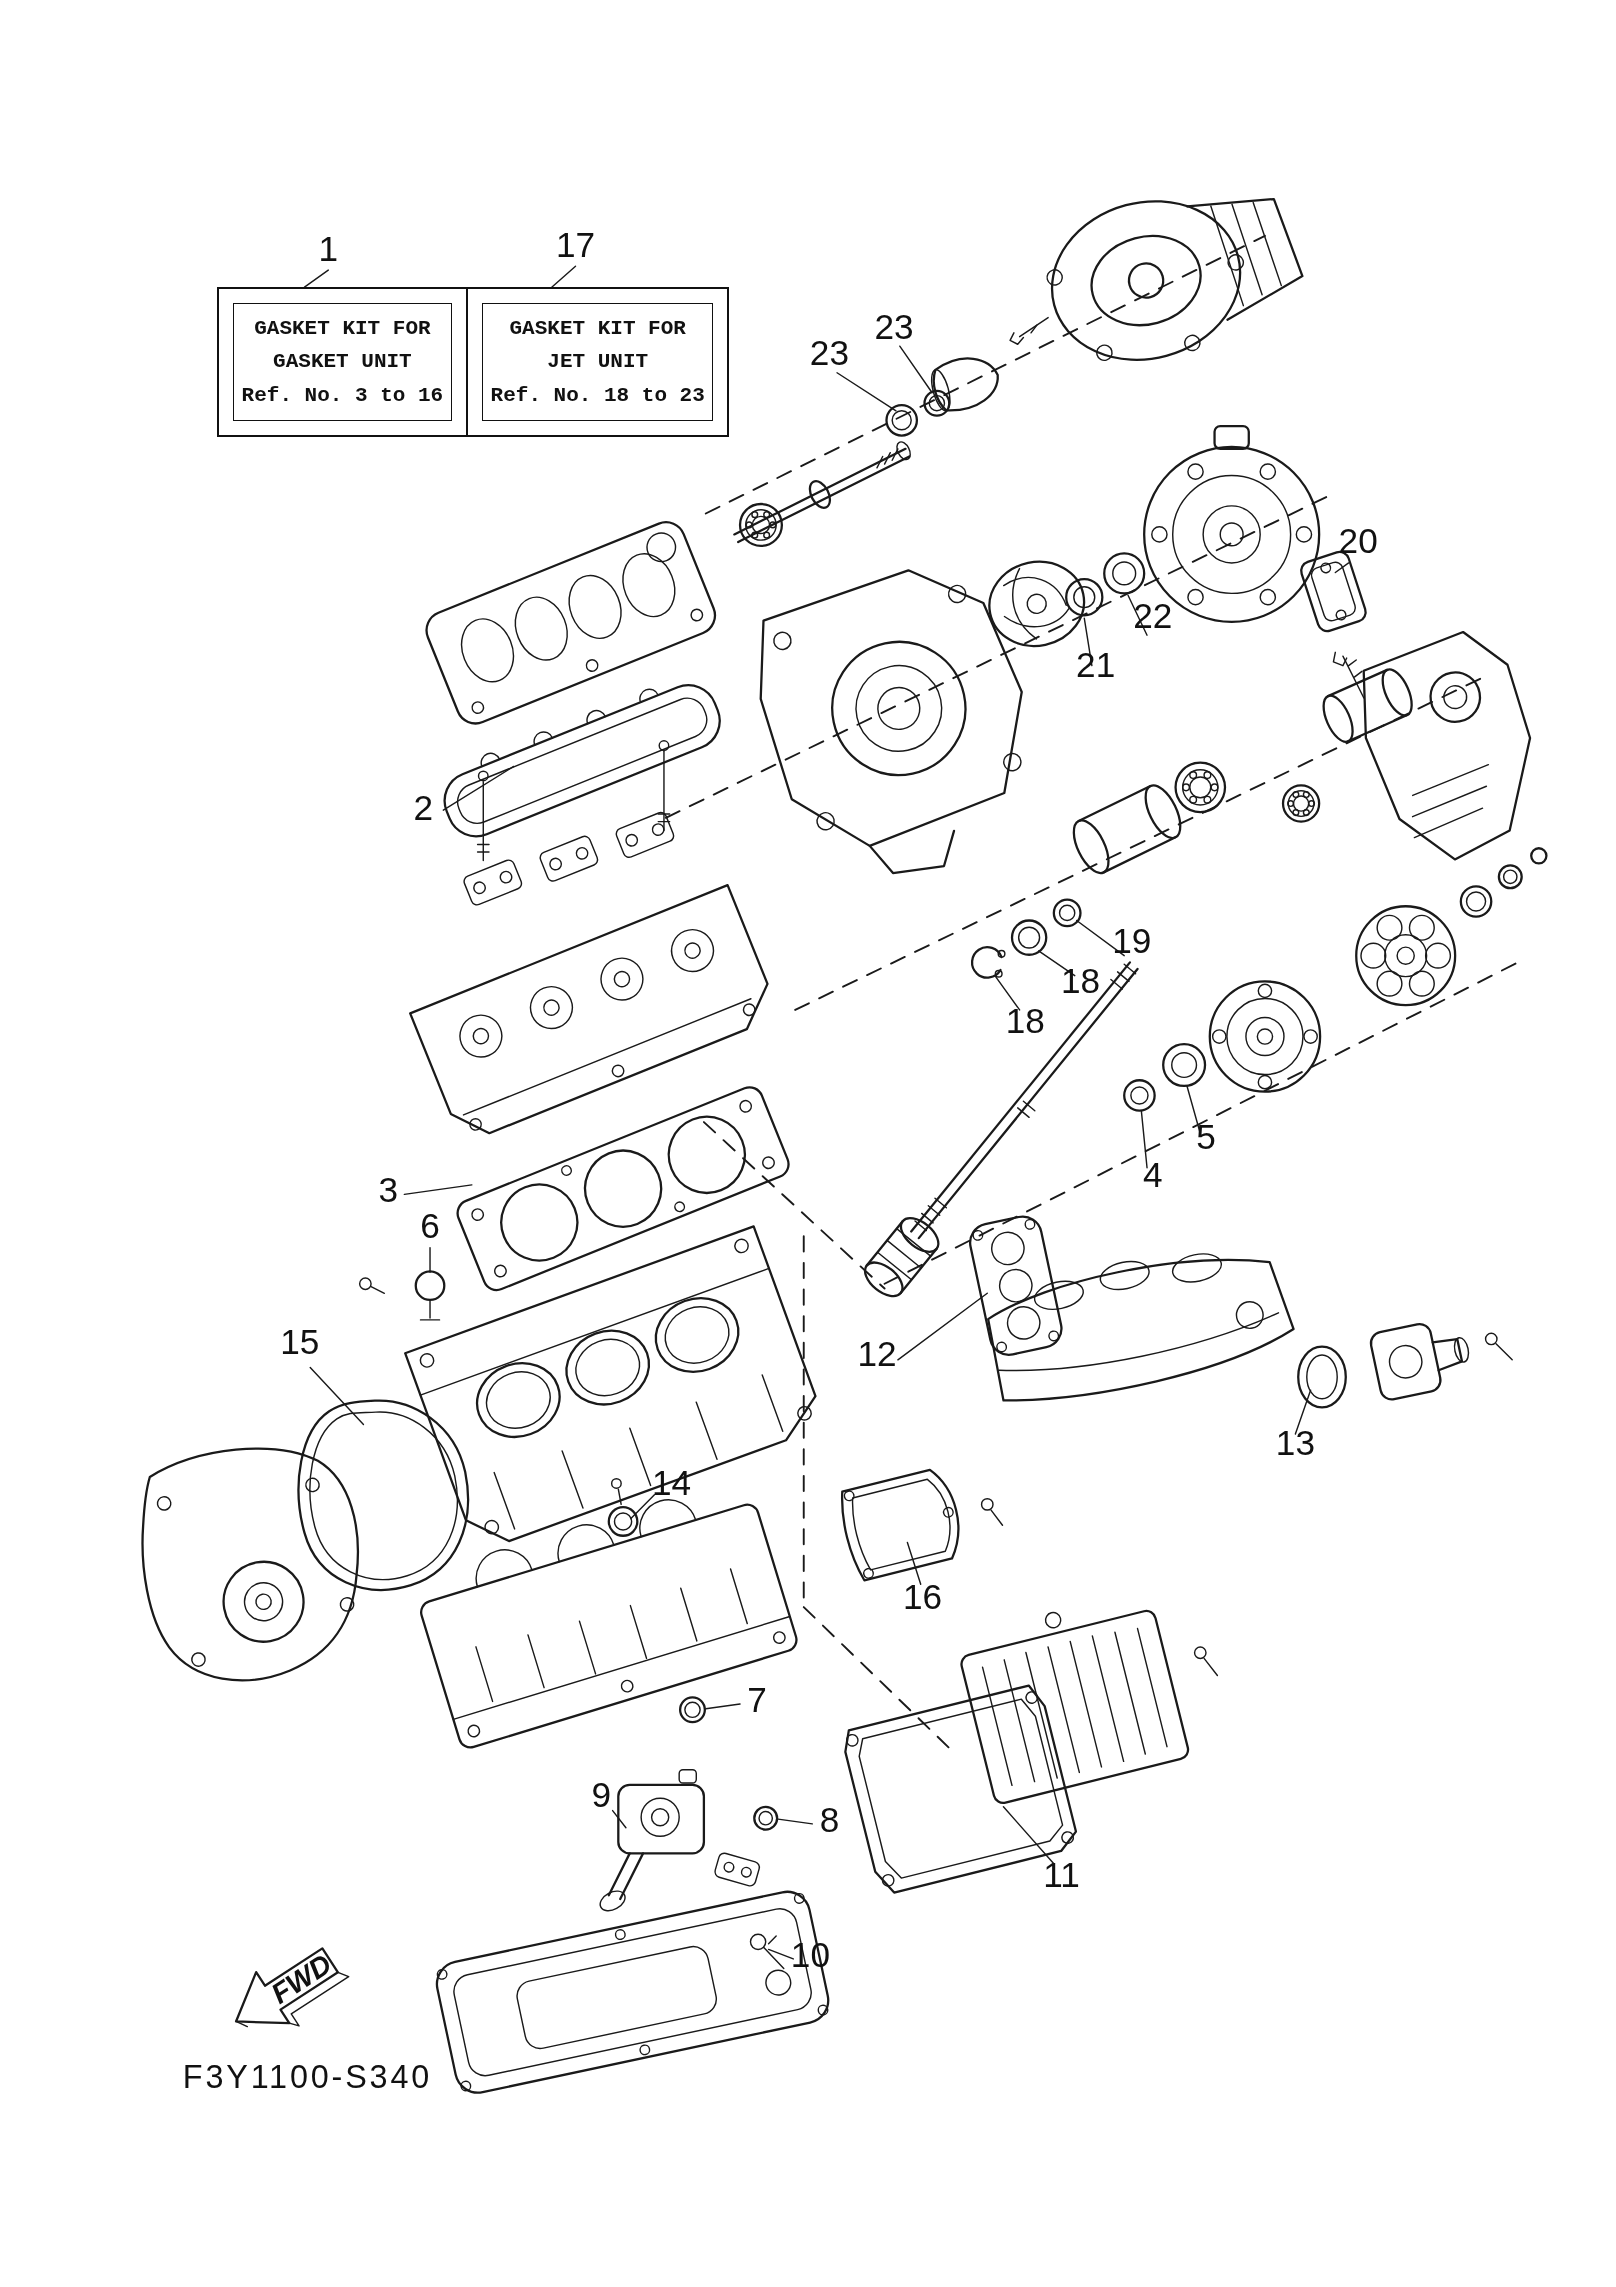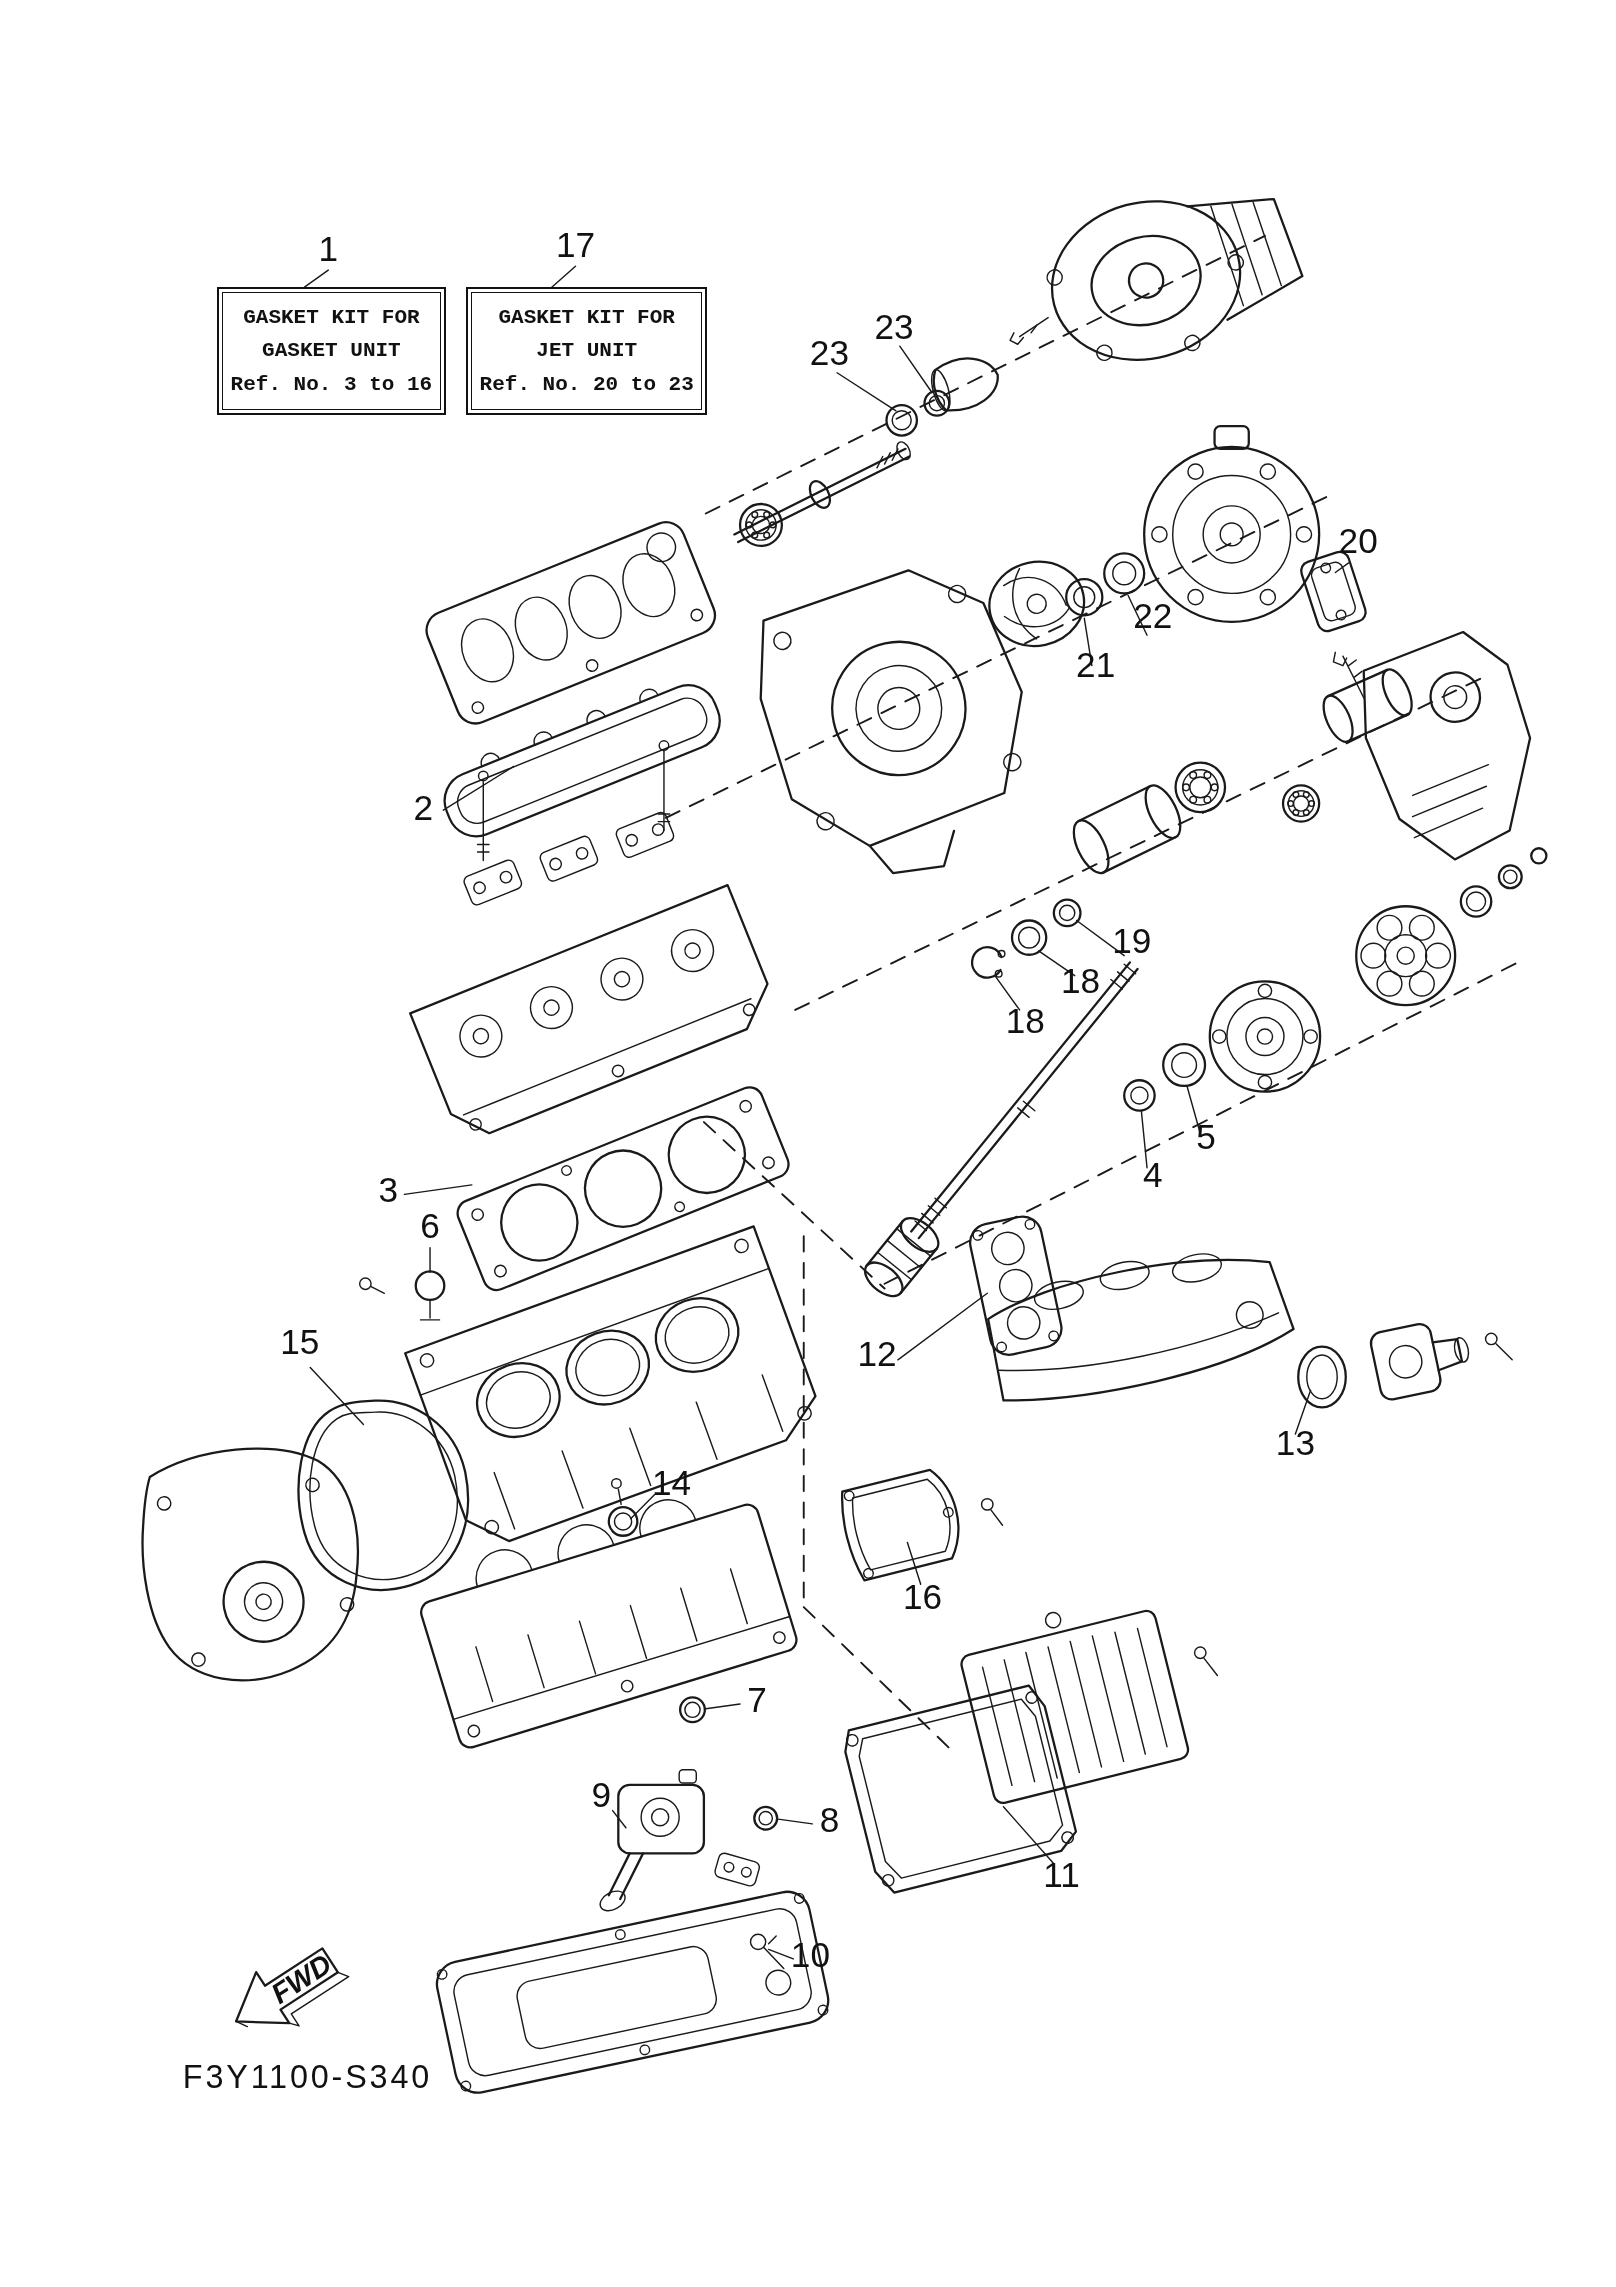--- a/index.html
+++ b/index.html
@@ -38,21 +38,21 @@
     font-family:"Liberation Sans", sans-serif;
     font-size:30px;
     font-weight:bold;
     font-style:italic;
     text-anchor:middle;
   }
 
   .kit-box {
     position:absolute;
     border:2.9px solid #111111;
-    padding:3px;
+    padding:14px;
     background:#ffffff;
     min-width:226px;
   }
   .kit-box-inner {
     border:1.9px solid #111111;
     padding:7.6px 7.6px;
     text-align:center;
     font-family:"Liberation Mono", monospace;
     font-weight:bold;
     font-size:21px;
@@ -613,18 +613,18 @@
       <div>GASKET KIT FOR</div>
       <div>GASKET UNIT</div>
       <div>Ref. No. 3 to 16</div>
     </div>
   </div>
 
   <div class="kit-box" style="left:466px; top:287px;">
     <div class="kit-box-inner">
       <div>GASKET KIT FOR</div>
       <div>JET UNIT</div>
-      <div>Ref. No. 20 to 23</div>
+      <div>Ref. No. 18 to 23</div>
     </div>
   </div>
 
 </div>
 
 
 </body></html>

